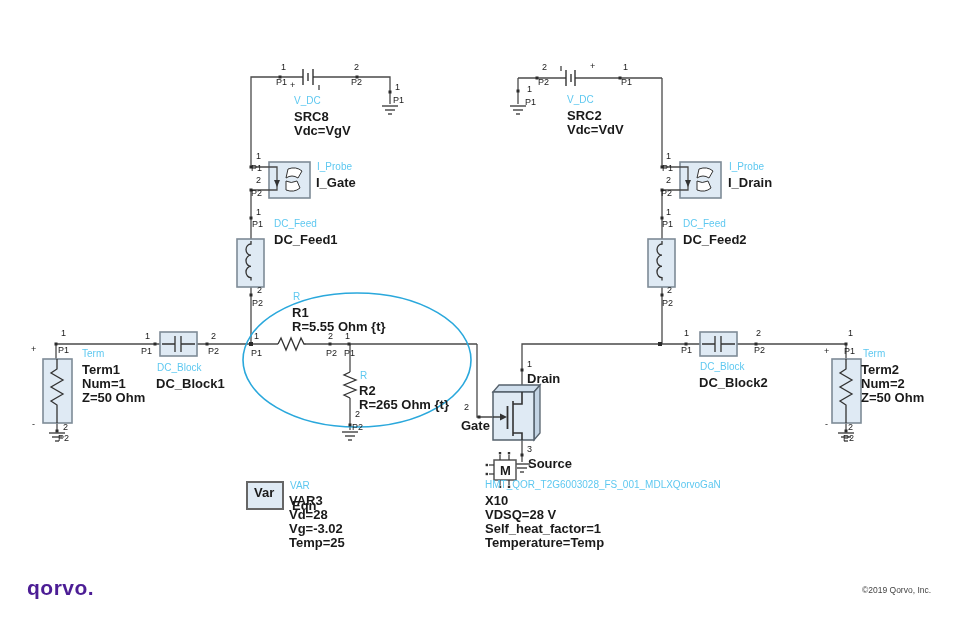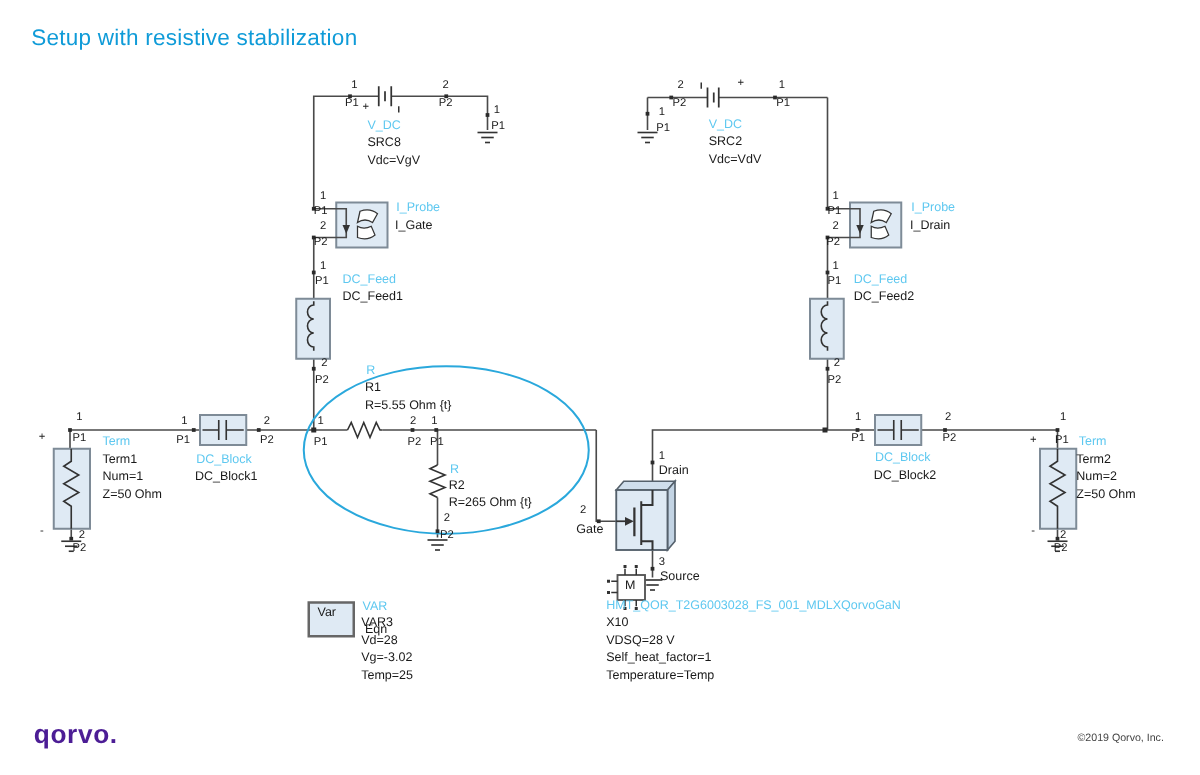--- a/index.html
+++ b/index.html
@@ -3,33 +3,32 @@
 <meta charset="utf-8">
 <style>
   html,body{margin:0;padding:0;background:#fff;}
   #page{position:relative;width:960px;height:620px;background:#ffffff;overflow:hidden;
         font-family:"Liberation Sans",sans-serif;}
   #schematic-svg{position:absolute;left:0;top:0;}
   #title{position:absolute;left:25px;top:20px;font-size:18px;color:#0f9bd8;letter-spacing:.2px;}
   #labels-layer{position:absolute;left:0;top:0;width:100%;height:100%;}
   .lbl{position:absolute;white-space:pre;line-height:1;}
   .pin{font-size:9px;color:#1a1a1a;}
-  .txt{font-size:10px;color:#1a1a1a;}
+  .txt{font-size:13px;color:#1a1a1a;font-weight:bold;}
   .blue{font-size:10px;color:#5ec8f0;}
   #logo{position:absolute;left:27px;top:576px;font-size:21px;font-weight:bold;color:#4c1d95;
         letter-spacing:.5px;}
   #copyright{position:absolute;left:862px;top:585px;font-size:8.5px;color:#444;}
   .comp{fill:#dfeaf4;stroke:#7e8b97;stroke-width:1.6;}
 </style>
 </head>
 <body>
 
 <div id="page">
 
-  <div id="title">Setup with resistive stabilization</div>
 
   <svg id="schematic-svg" width="960" height="620" viewBox="0 0 960 620">
 
     <g stroke="#4a4a4a" stroke-width="1.3" fill="none">
       <path d="M303,77 H251 V167"></path>
       <path d="M313,77 H390 V104"></path>
       <path d="M251,190 V344"></path>
       <path d="M56,344 H278"></path>
       <path d="M306,344 H477"></path>
       <path d="M477,344 V417 H493"></path>

